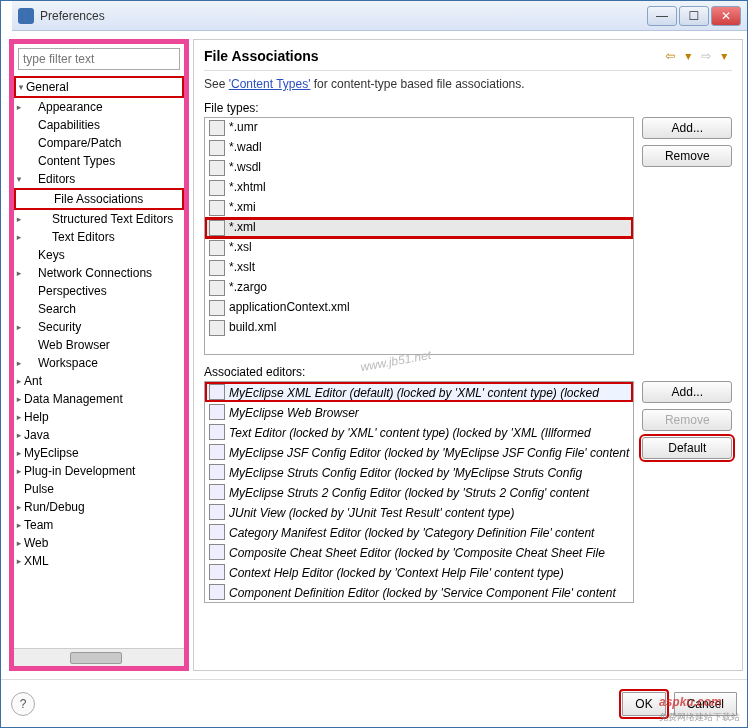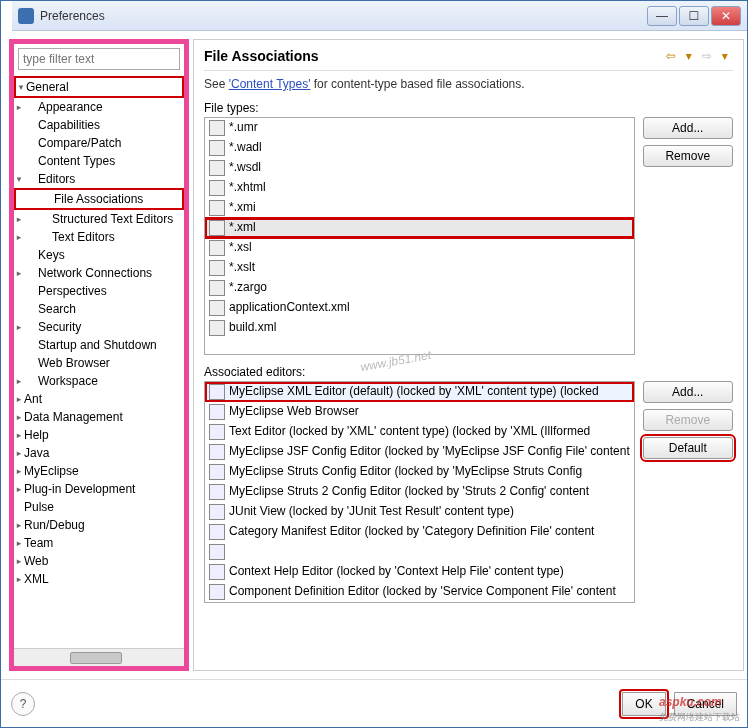--- a/index.html
+++ b/index.html
@@ -35,21 +35,21 @@
 .ft-list { flex: 1; border: 1px solid #aaa; height: 238px; overflow-y: scroll; background: #fff; }
 .ft-item { display: flex; align-items: flex-start; padding: 2px 4px; gap: 4px; cursor: pointer; }
 .ft-item .icon { width: 16px; height: 16px; display: inline-block; border: 1px solid #888; background: #eee; font-size: 8px; text-align: center; line-height: 14px; }
 .ft-item.selected { background: #e8e8e8; }
 .ft-item.hl-red { outline: 3px solid #c00; outline-offset: -2px; }
 .btn-col { display: flex; flex-direction: column; gap: 6px; width: 90px; }
 .btn-col button { padding: 3px 6px; background: linear-gradient(#fdfdfd,#e5e5e5); border: 1px solid #999; border-radius: 3px; cursor: pointer; }
 .btn-col button:disabled { color: #aaa; }
 .btn-col button.hl-red { outline: 2px solid #c00; outline-offset: 1px; }
 .ae-list { flex: 1; border: 1px solid #aaa; height: 222px; overflow: auto; background: #fff; }
-.ae-item { display: flex; align-items: flex-start; padding: 2px 4px; gap: 4px; white-space: nowrap; cursor: pointer; }
+.ae-item { display: flex; align-items: flex-end; padding: 2px 4px; gap: 4px; white-space: nowrap; cursor: pointer; font-style: italic; }
 .ae-item .icon { width: 16px; height: 16px; border: 1px solid #888; background: #eef; display: inline-block; }
 .ae-item.hl-red { outline: 2px solid #c00; outline-offset: -2px; background: #eef4ff; }
 .ae-scroll { height: 16px; border-top: 1px solid #ccc; background: #f0f0f0; position:relative; }
 .ae-scroll::before { content:""; position:absolute; left:2px; top:2px; width:12px; height:10px; background:#ddd; border:1px solid #aaa; }
 .ae-scroll::after { content:""; position:absolute; left:18px; top:2px; width:50px; height:10px; background:#c9c9c9; border:1px solid #999; border-radius:2px; }
 .footer { height: 48px; border-top: 1px solid #ddd; display: flex; align-items: center; padding: 0 10px; gap: 8px; }
 .help-btn { width: 24px; height: 24px; border: 1px solid #aaa; border-radius: 12px; text-align: center; line-height: 22px; color: #555; background: #fafafa; cursor: pointer; }
 .footer .spacer { flex: 1; }
 .footer-btn { padding: 4px 12px; background: linear-gradient(#fdfdfd,#e5e5e5); border: 1px solid #999; border-radius: 1px; cursor: pointer; }
 .footer-btn.hl-red { outline: 2px solid #c00; outline-offset: 1px; }
@@ -126,24 +126,20 @@
           <div class="tree-item indent-1">
             <span class="triangle"></span>
             <span class="label">Search</span>
           </div>
           <div class="tree-item indent-1">
             <span class="triangle">▸</span>
             <span class="label">Security</span>
           </div>
           <div class="tree-item indent-1">
             <span class="triangle"></span>
-            <span class="label">Startup and Shutdown</span>
-          </div>
-          <div class="tree-item indent-1">
-            <span class="triangle"></span>
             <span class="label">Web Browser</span>
           </div>
           <div class="tree-item indent-1">
             <span class="triangle">▸</span>
             <span class="label">Workspace</span>
           </div>
           <div class="tree-item indent-0">
             <span class="triangle">▸</span>
             <span class="label">Ant</span>
           </div>
@@ -290,20 +286,21 @@
               <div class="ae-item">
                 <span class="icon"></span>
                 <span>JUnit View (locked by 'JUnit Test Result' content type)</span>
               </div>
               <div class="ae-item">
                 <span class="icon"></span>
                 <span>Category Manifest Editor (locked by 'Category Definition File' content</span>
               </div>
               <div class="ae-item">
                 <span class="icon"></span>
+                <span>Composite Cheat Sheet Editor (locked by 'Composite Cheat Sheet File</span>
               </div>
               <div class="ae-item">
                 <span class="icon"></span>
                 <span>Context Help Editor (locked by 'Context Help File' content type)</span>
               </div>
               <div class="ae-item">
                 <span class="icon"></span>
                 <span>Component Definition Editor (locked by 'Service Component File' content</span>
               </div>
             </div>

